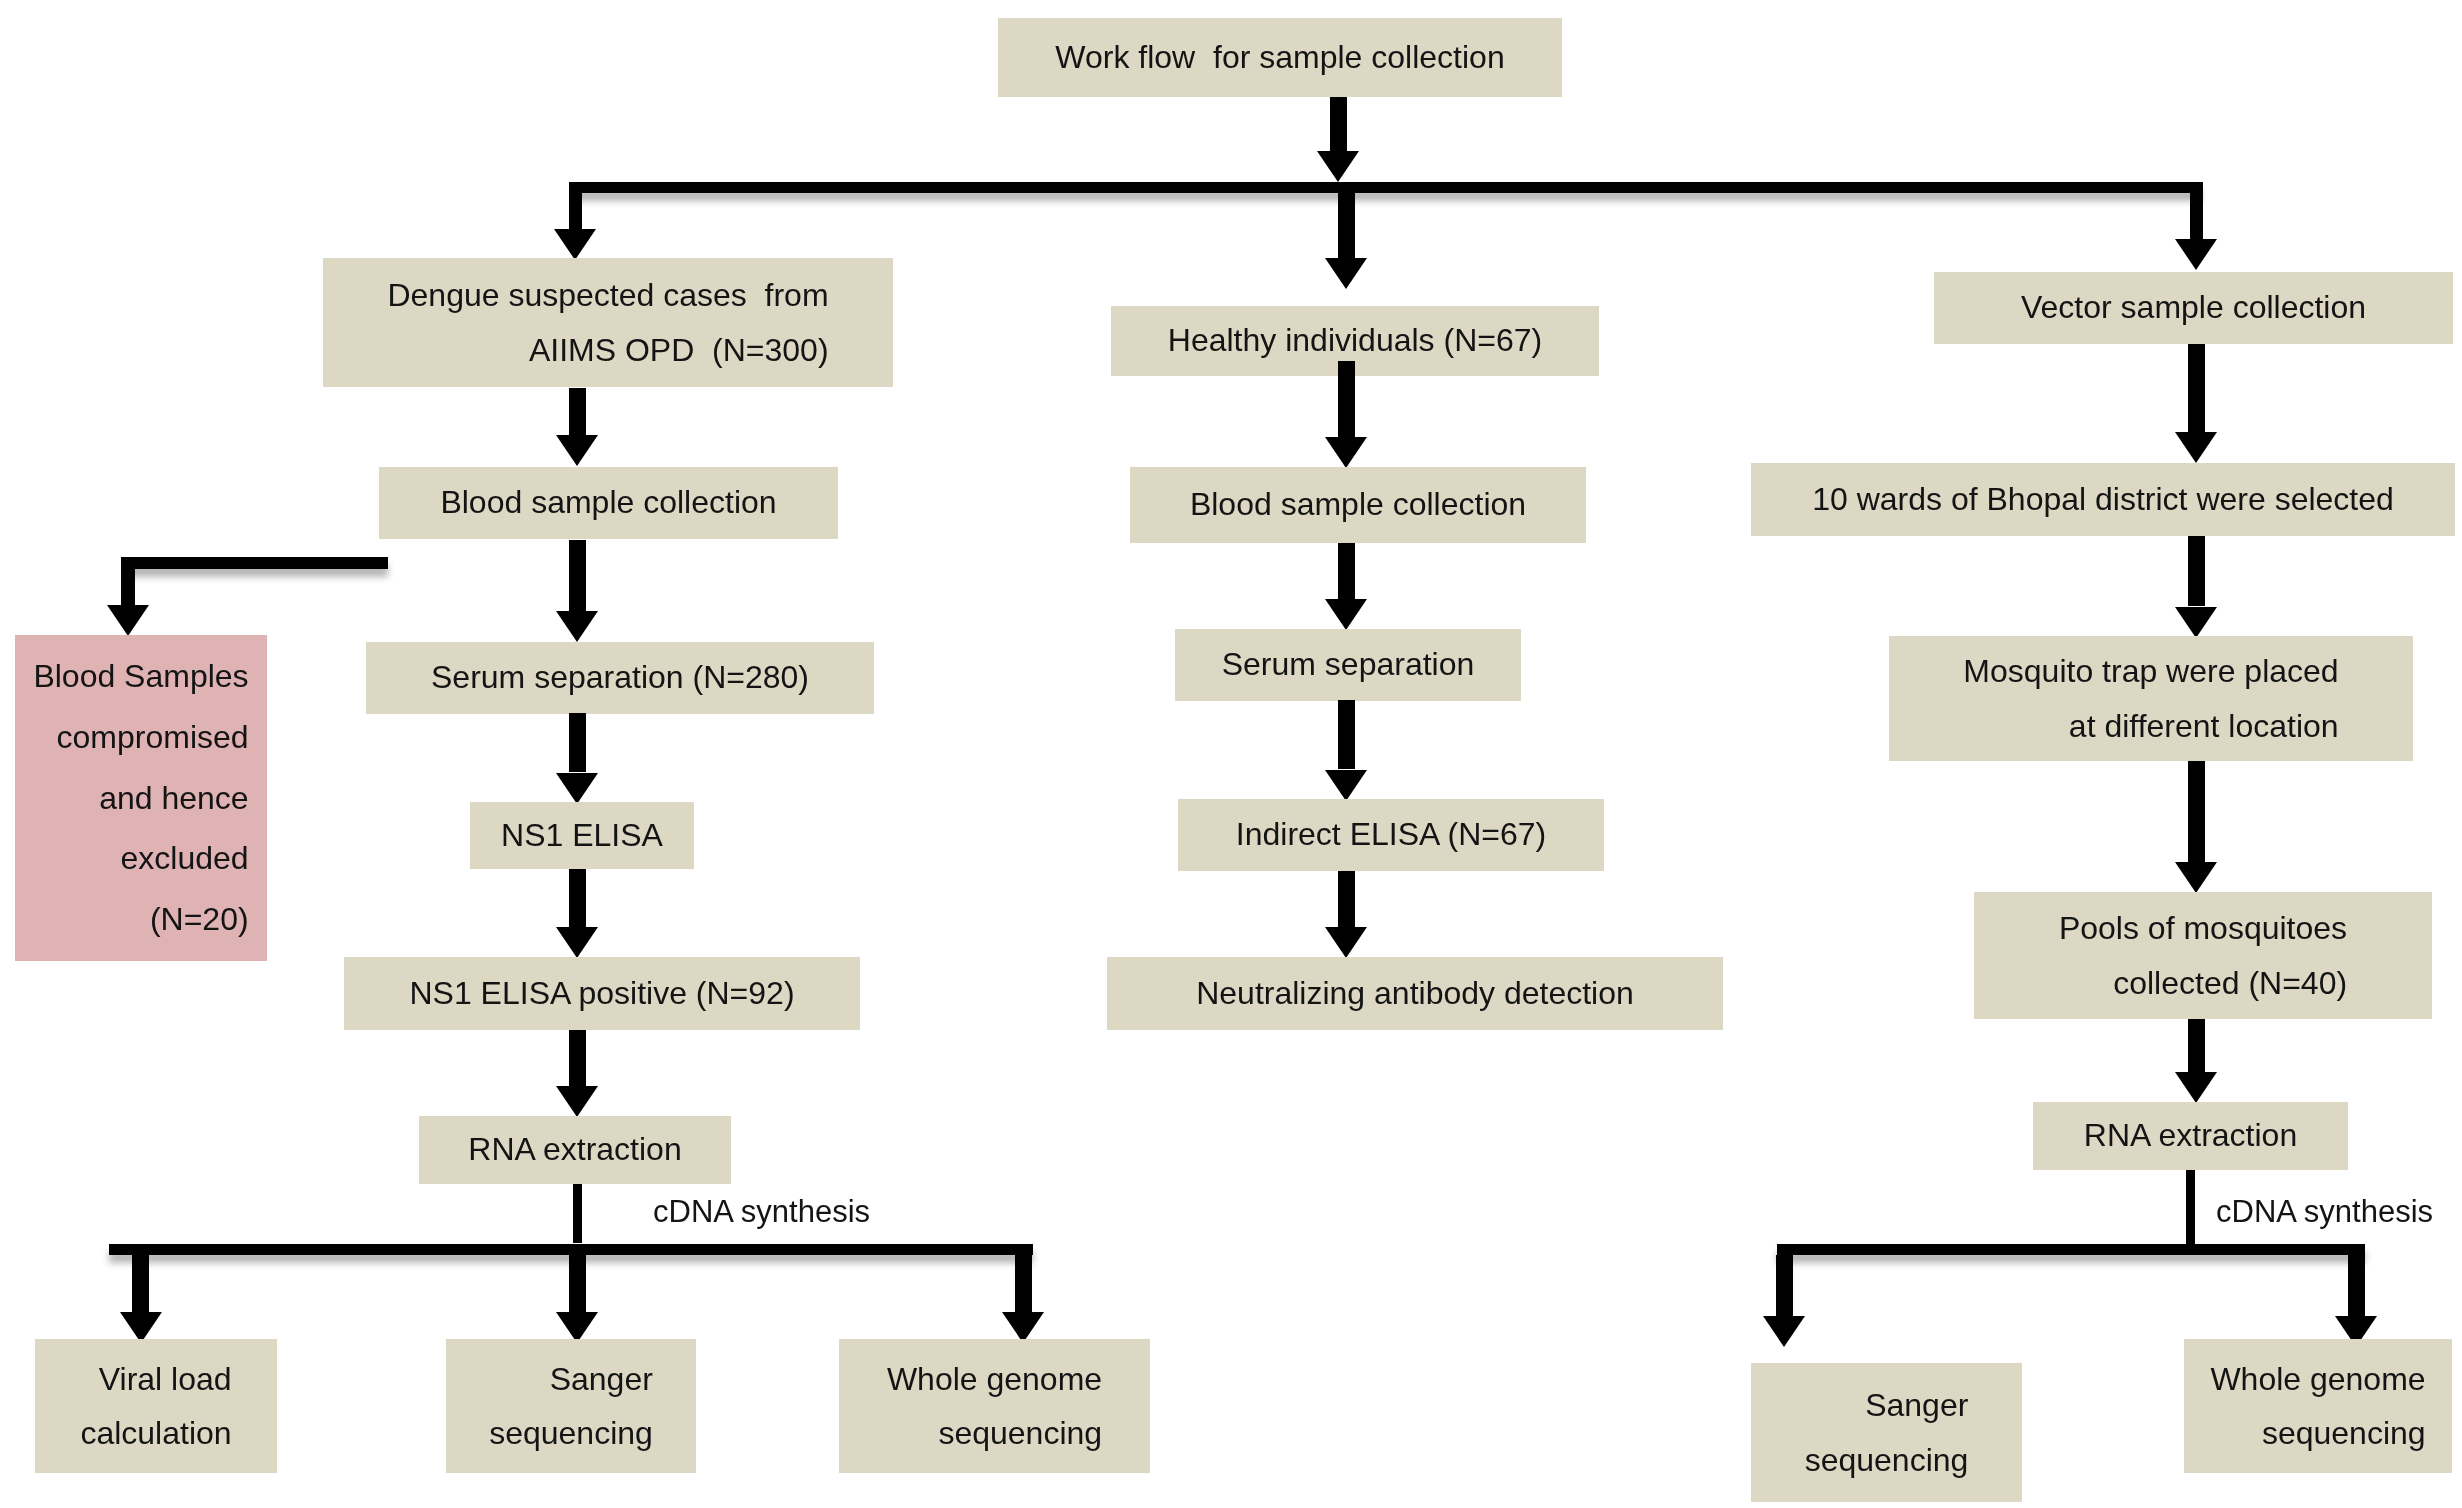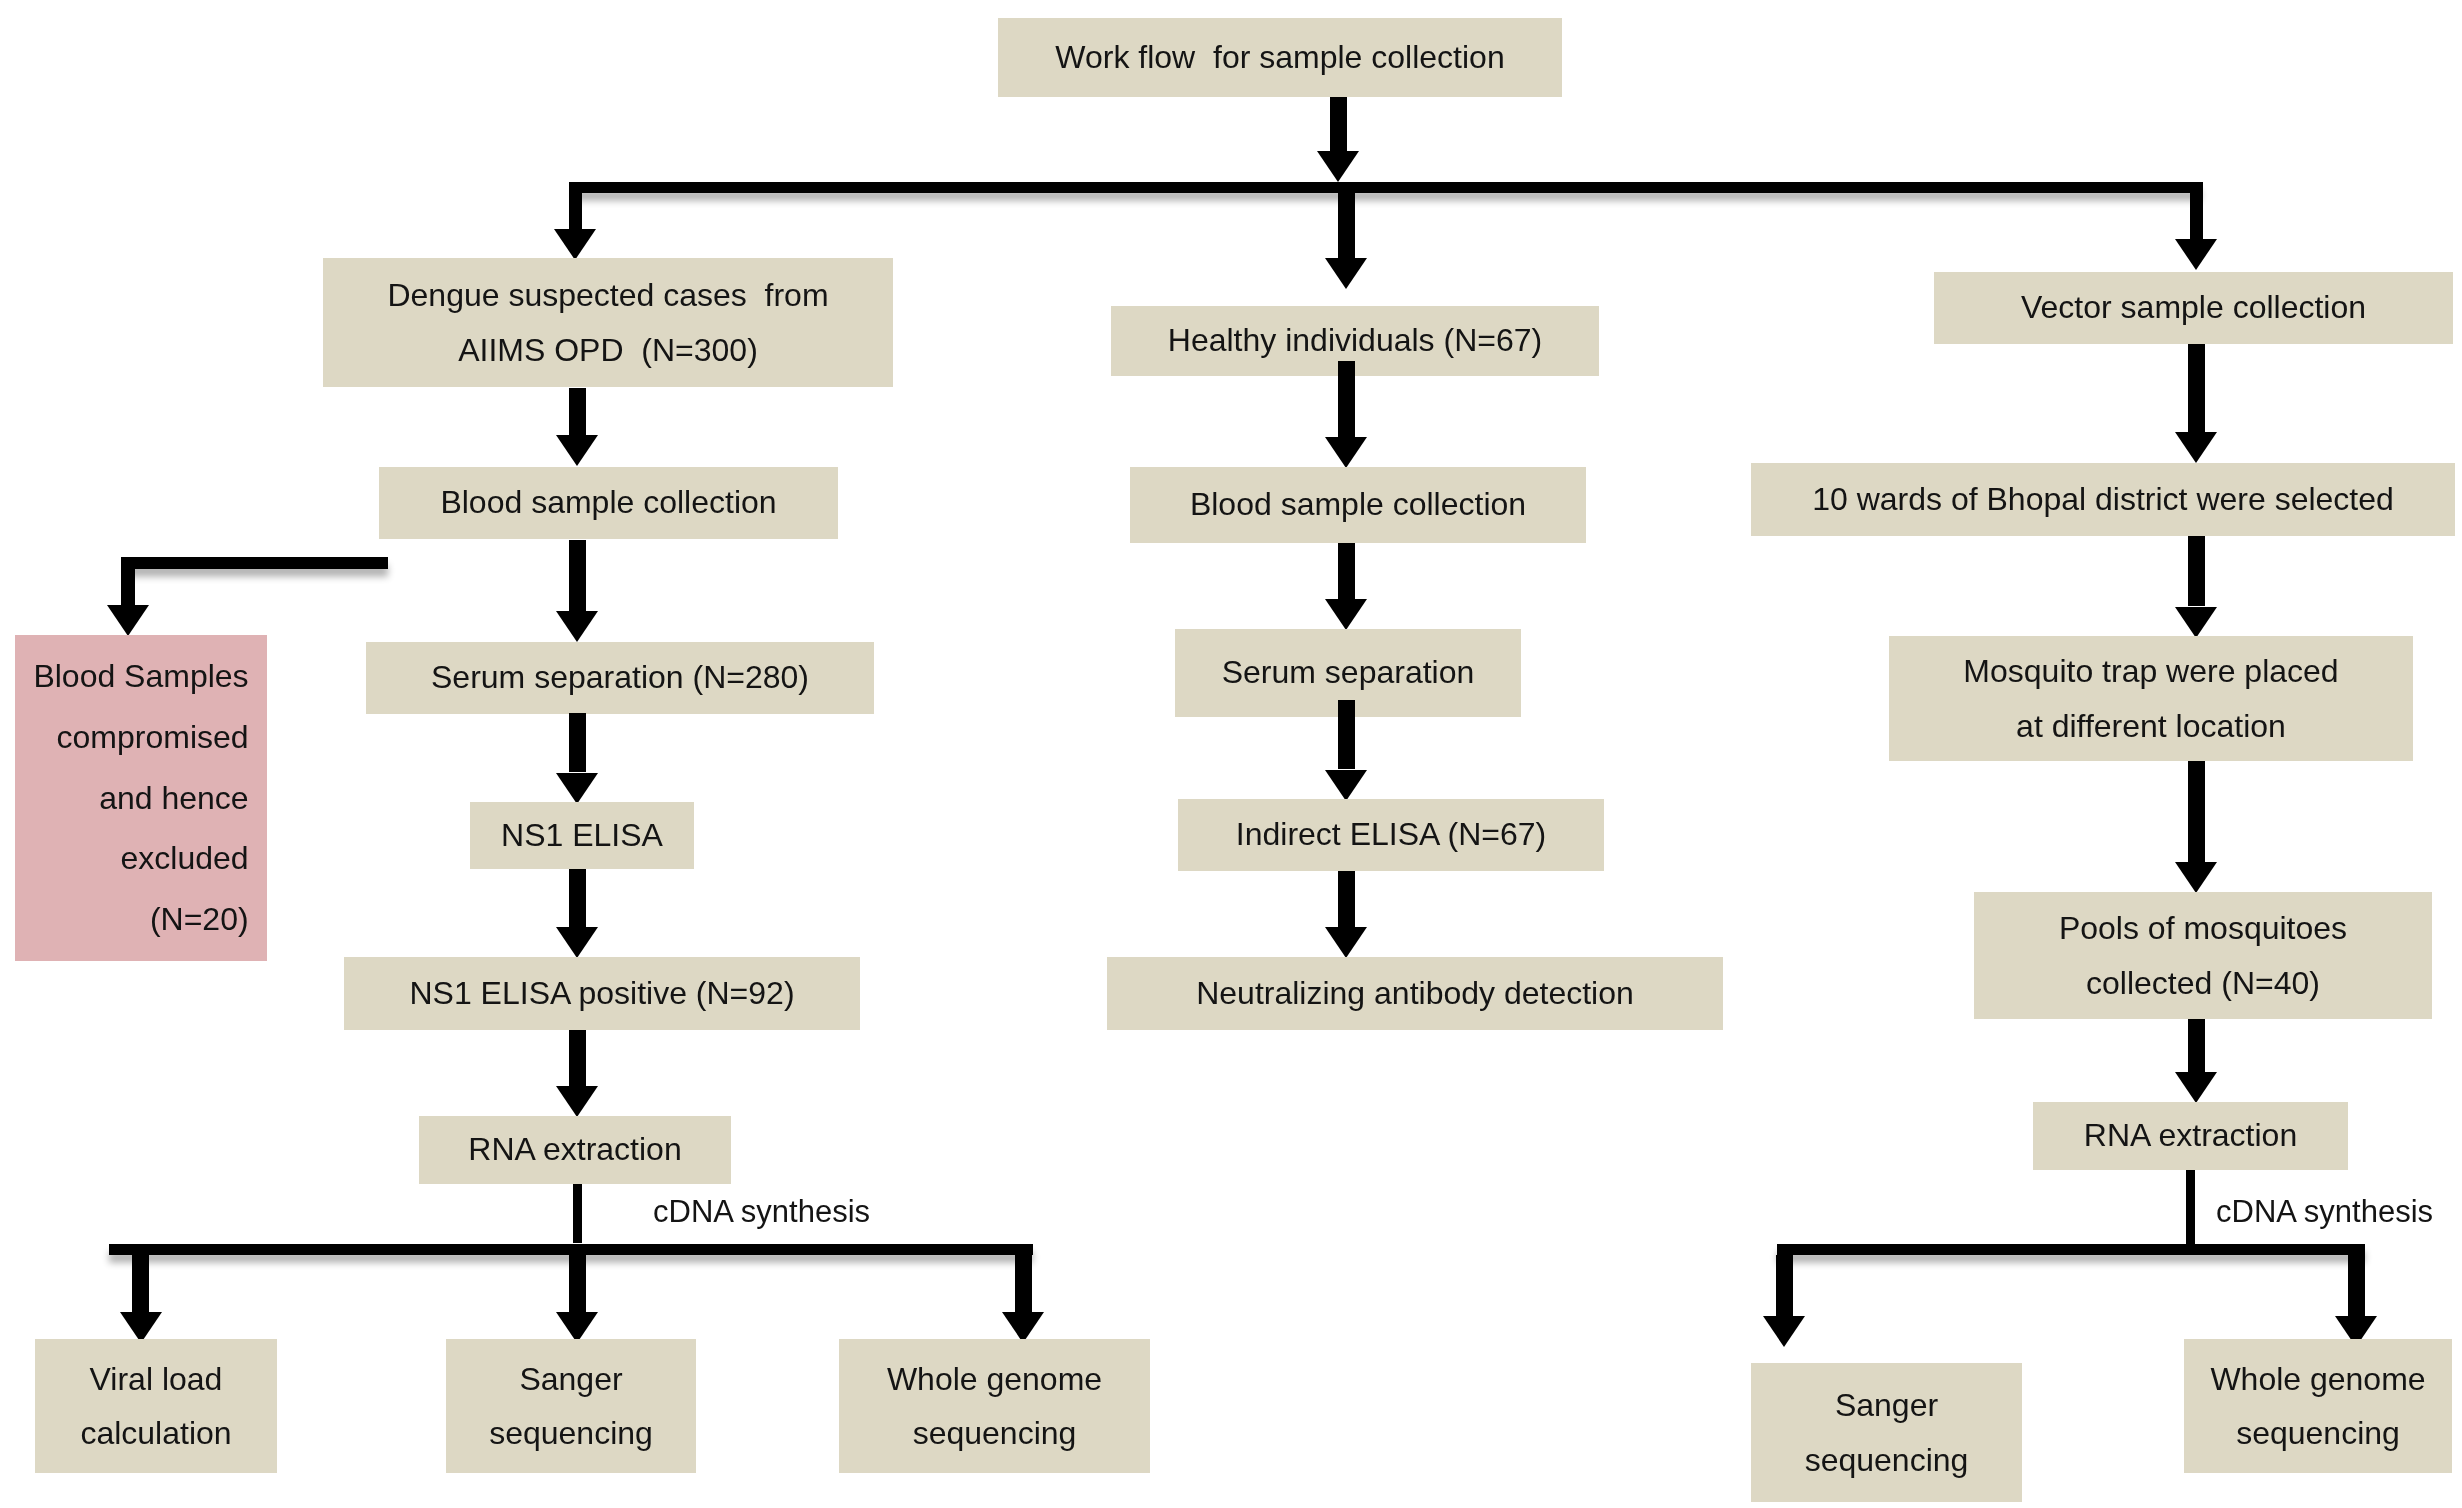--- a/index.html
+++ b/index.html
@@ -23,21 +23,21 @@
     background:var(--node-fill);
     color:var(--text);
     display:flex;align-items:center;justify-content:center;
     text-align:center;
     font-size:32px;line-height:1.55;
     white-space:pre-wrap;
     box-sizing:border-box;
     padding:0 7.8px;
   }
   .box.excluded{background:var(--excluded-fill);line-height:1.9;}
-  .box.lh17{line-height:1.7;}
+  .box.lh17{line-height:1.7;text-align:right;}
   .hline{
     position:absolute;height:11px;background:var(--connector);
     box-shadow:0 7.8px 7.8px rgba(0,0,0,0.30);
   }
   .hline.thin{height:11.6px;}
   .vshaft{position:absolute;width:17px;background:var(--connector);}
   .vline{position:absolute;width:9px;background:var(--connector);}
   .ahead{
     position:absolute;width:0;height:0;
     border-left:21.3px solid transparent;
@@ -128,21 +128,21 @@
   <div class="box" style="left:1111px;top:306px;width:488px;height:70px;">Healthy individuals (N=67)</div>
 
   <div class="vshaft" style="left:1338px;top:361px;height:76px;"></div>
   <div class="ahead" style="left:1325px;top:437px;"></div>
 
   <div class="box" style="left:1130px;top:467px;width:456px;height:76px;">Blood sample collection</div>
 
   <div class="vshaft" style="left:1338px;top:543px;height:56px;"></div>
   <div class="ahead" style="left:1325px;top:599px;"></div>
 
-  <div class="box" style="left:1175px;top:629px;width:346px;height:88px;">Serum separation</div>
+  <div class="box" style="left:1175px;top:629px;width:346px;height:72px;">Serum separation</div>
 
   <div class="vshaft" style="left:1338px;top:700px;height:69px;"></div>
   <div class="ahead" style="left:1325px;top:770px;"></div>
 
   <div class="box" style="left:1178px;top:799px;width:426px;height:72px;">Indirect ELISA (N=67)</div>
 
   <div class="vshaft" style="left:1338px;top:871px;height:56px;"></div>
   <div class="ahead" style="left:1325px;top:927px;"></div>
 
   <div class="box" style="left:1071px;top:957px;width:616px;height:73px;margin-left:36px;">Neutralizing antibody detection</div>

